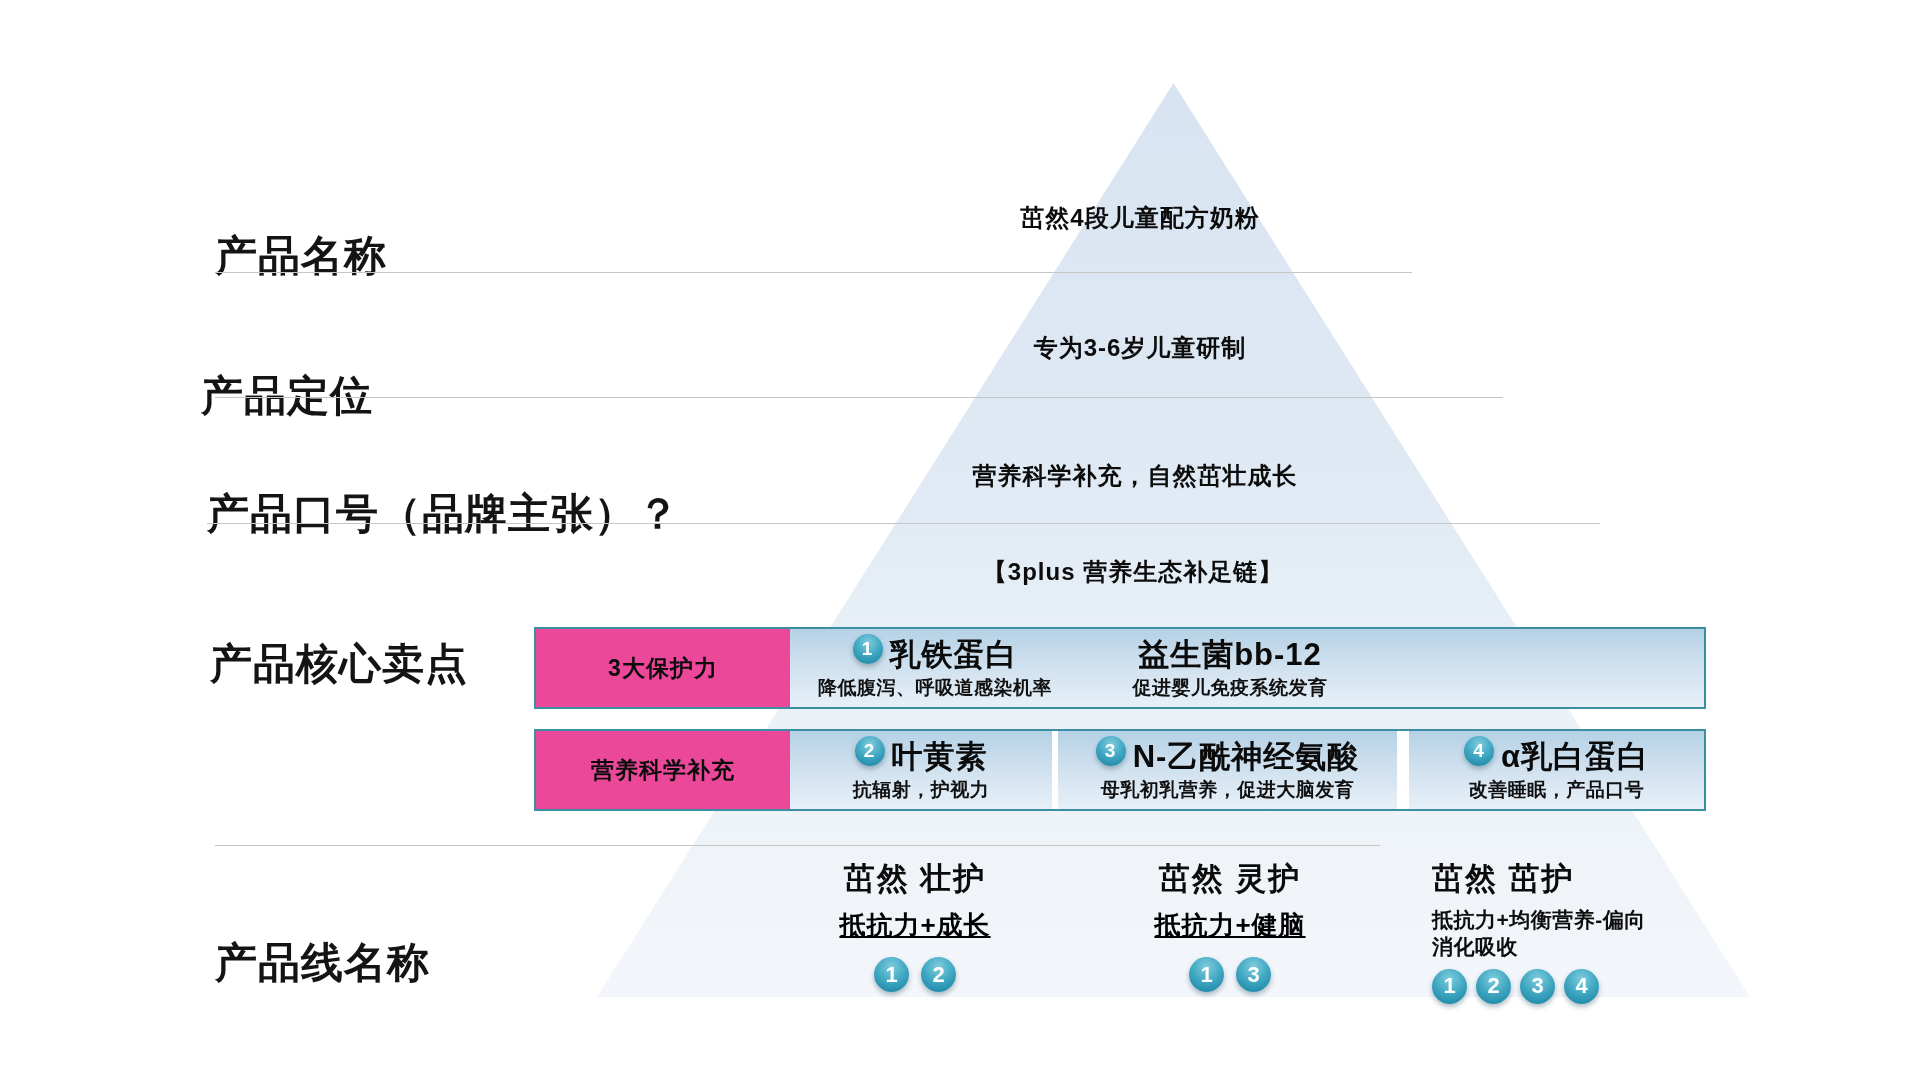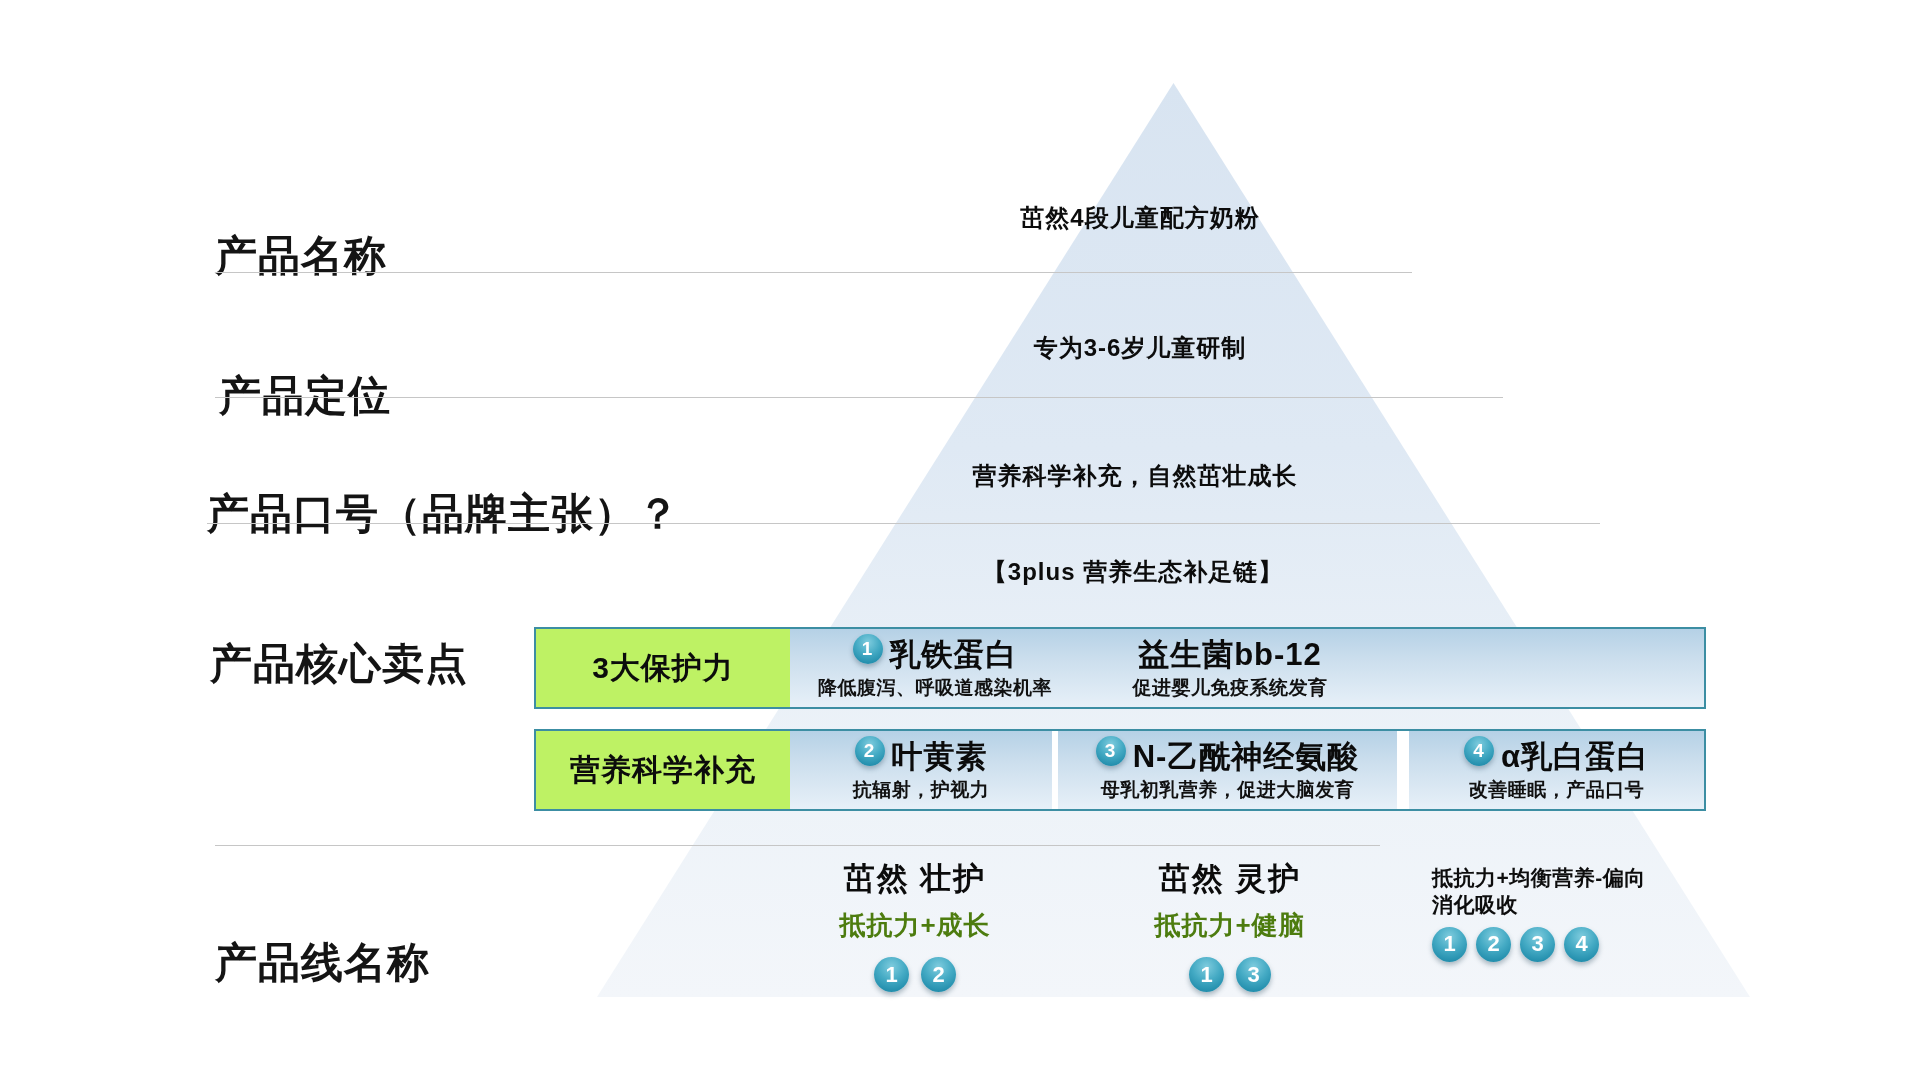--- a/index.html
+++ b/index.html
@@ -26,23 +26,23 @@
     position:absolute; text-align:center; font-size:24px; font-weight:700;
     color:#0c0c0c; white-space:nowrap; letter-spacing:1px;
   }
   
   .core-box {
     position:absolute; left:534px; width:1172px; height:82px;
     border:2px solid #3c8ea3; background:#ffffff; display:flex;
     box-sizing:border-box;
   }
   .box-label {
-    width:254px; flex:0 0 254px; background:#bef264;
+    width:254px; flex:0 0 254px; background:#ec4899;
     display:flex; align-items:center; justify-content:center;
-    font-size:30px; font-weight:600; color:#0c0c0c; letter-spacing:1px;
+    font-size:23px; font-weight:600; color:#0c0c0c; letter-spacing:1px;
   }
   .box-content {
     flex:1; display:flex;
     background:linear-gradient(180deg,#b5d1e6 0%,#cbdeed 38%,#e7f0f8 100%);
   }
   .box-item {
     display:flex; flex-direction:column; align-items:center;
     justify-content:center; padding-top:2px;
   }
   .item-title {
@@ -62,34 +62,34 @@
     background:radial-gradient(circle at 50% 28%, #7fccde 0%, #44aac4 45%, #2590ae 78%, #1e7e9a 100%);
     box-shadow:0 3px 5px rgba(35,70,90,0.35);
     flex:0 0 auto;
   }
   .badge.small { width:30px; height:30px; font-size:19px; margin-top:-3px; }
   .badge.large { width:35px; height:35px; font-size:22px; }
   
   .pline { position:absolute; }
   .pl-center { text-align:center; }
   .pl-name { font-size:31px; font-weight:700; color:#0b0b0b; white-space:nowrap; letter-spacing:2px; }
-  .pl-desc { font-size:26px; font-weight:600; color:#4d7c0f; margin-top:8px; white-space:nowrap; letter-spacing:1px; }
+  .pl-desc { font-size:26px; font-weight:600; color:#000000; margin-top:8px; white-space:nowrap; letter-spacing:1px;text-decoration:underline; }
   .pl-desc-small { font-size:21px; font-weight:600; color:#0d0d0d; margin-top:6px; line-height:1.3; letter-spacing:0.5px; }
   .pl-badges { display:flex; gap:12px; margin-top:14px; justify-content:center; }
   .pl-badges.left { justify-content:flex-start; margin-top:8px; gap:9px; }
 </style>
 </head>
 <body>
 
 <div class="canvas">
 
   <div class="pyramid"></div>
 
   <div class="row-label" style="left:215px; top:228px;">产品名称</div>
-  <div class="row-label" style="left:219px; top:368px;">产品定位</div>
+  <div class="row-label" style="left:201px; top:368px;">产品定位</div>
   <div class="row-label" style="left:207px; top:486px;">产品口号（品牌主张）？</div>
   <div class="row-label" style="left:210px; top:636px;">产品核心卖点</div>
   <div class="row-label" style="left:215px; top:935px;">产品线名称</div>
 
   <div class="hline" style="left:215px; top:272px; width:1197px;"></div>
   <div class="hline" style="left:215px; top:397px; width:1288px;"></div>
   <div class="hline" style="left:207px; top:523px; width:1393px;"></div>
   <div class="hline" style="left:215px; top:845px; width:1165px;"></div>
 
   <div class="center-text" style="left:740px; top:202px; width:800px;">茁然4段儿童配方奶粉</div>
@@ -157,20 +157,21 @@
   <div class="pline pl-center" style="left:1105px; top:858px; width:250px;">
     <div class="pl-name">茁然 灵护</div>
     <div class="pl-desc">抵抗力+健脑</div>
     <div class="pl-badges">
       <span class="badge large">1</span>
       <span class="badge large">3</span>
     </div>
   </div>
 
   <div class="pline" style="left:1432px; top:858px; width:215px;">
+    <div class="pl-name">茁然 茁护</div>
     <div class="pl-desc-small">抵抗力+均衡营养-偏向消化吸收</div>
     <div class="pl-badges left">
       <span class="badge large">1</span>
       <span class="badge large">2</span>
       <span class="badge large">3</span>
       <span class="badge large">4</span>
     </div>
   </div>
 
 </div>

